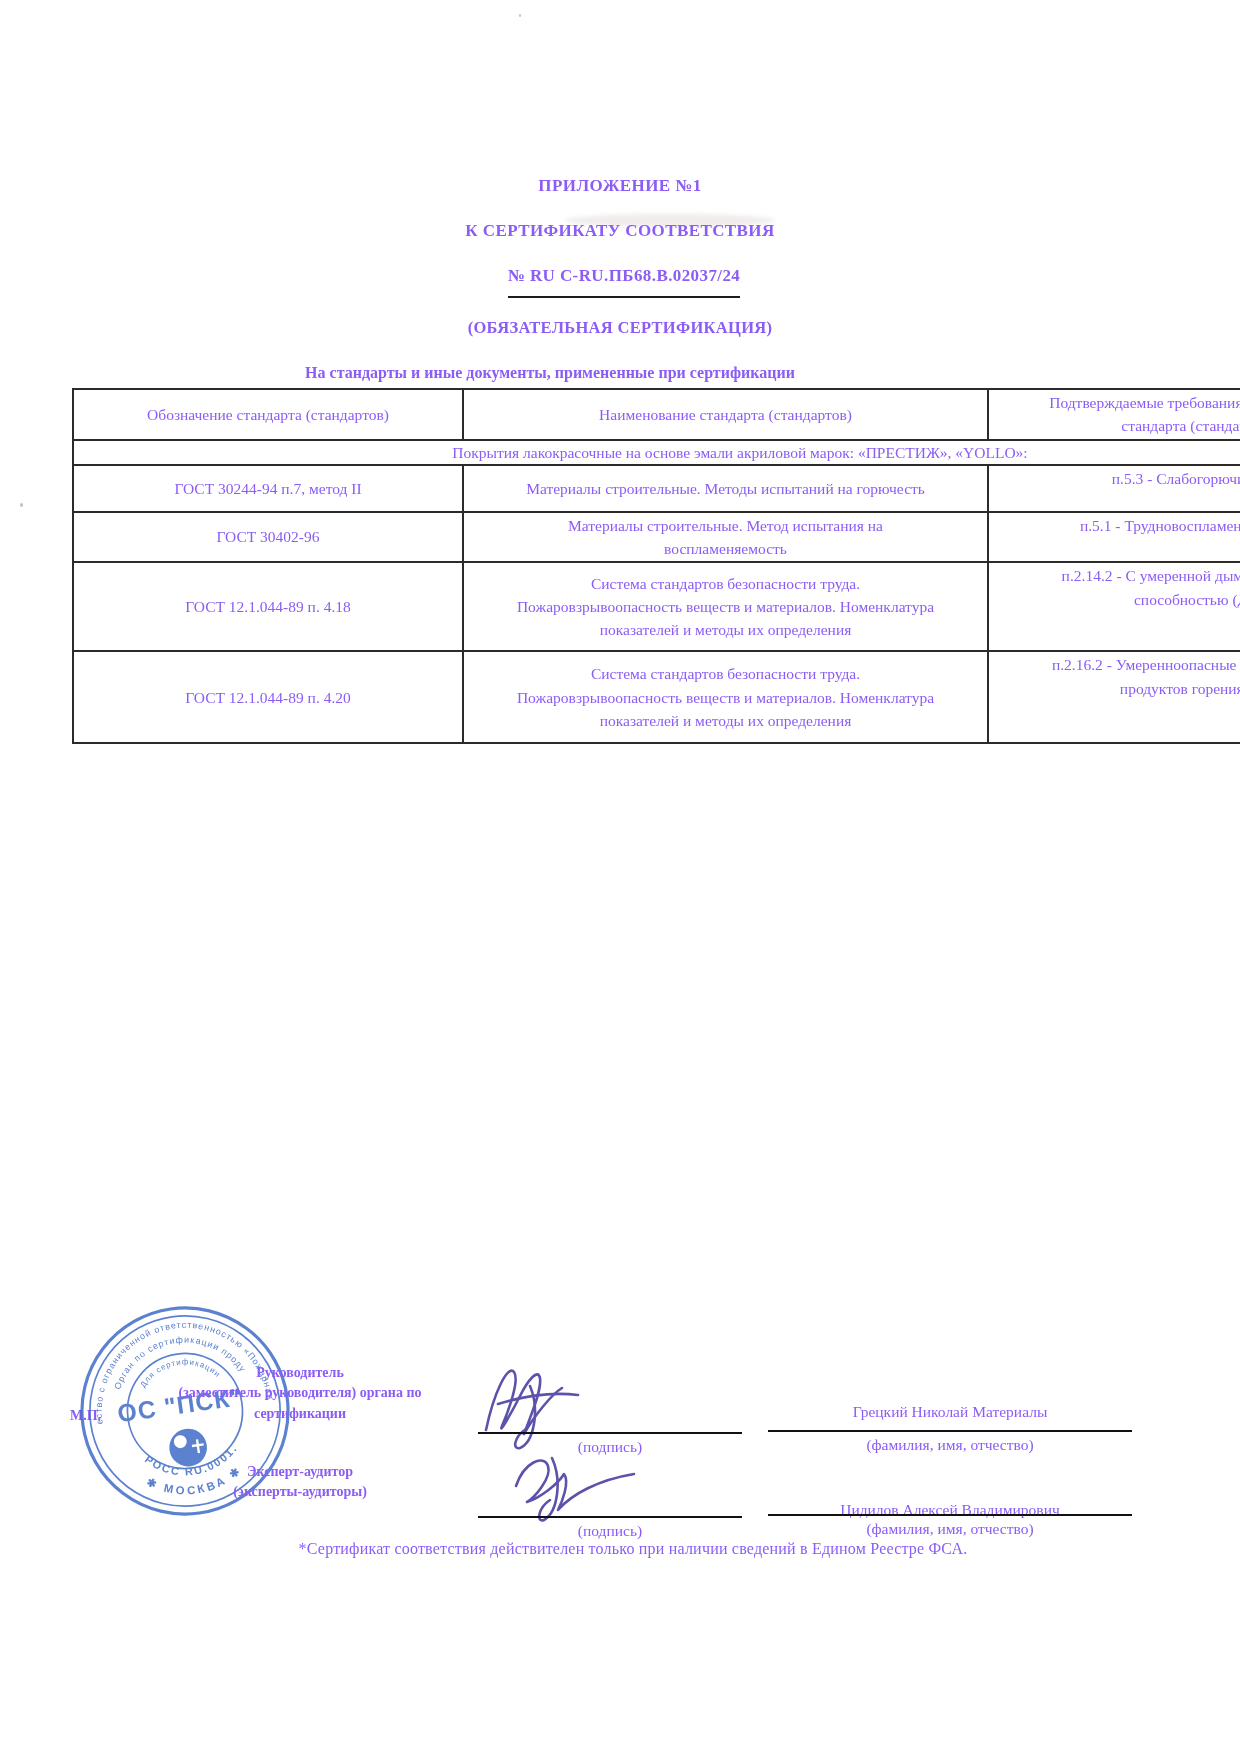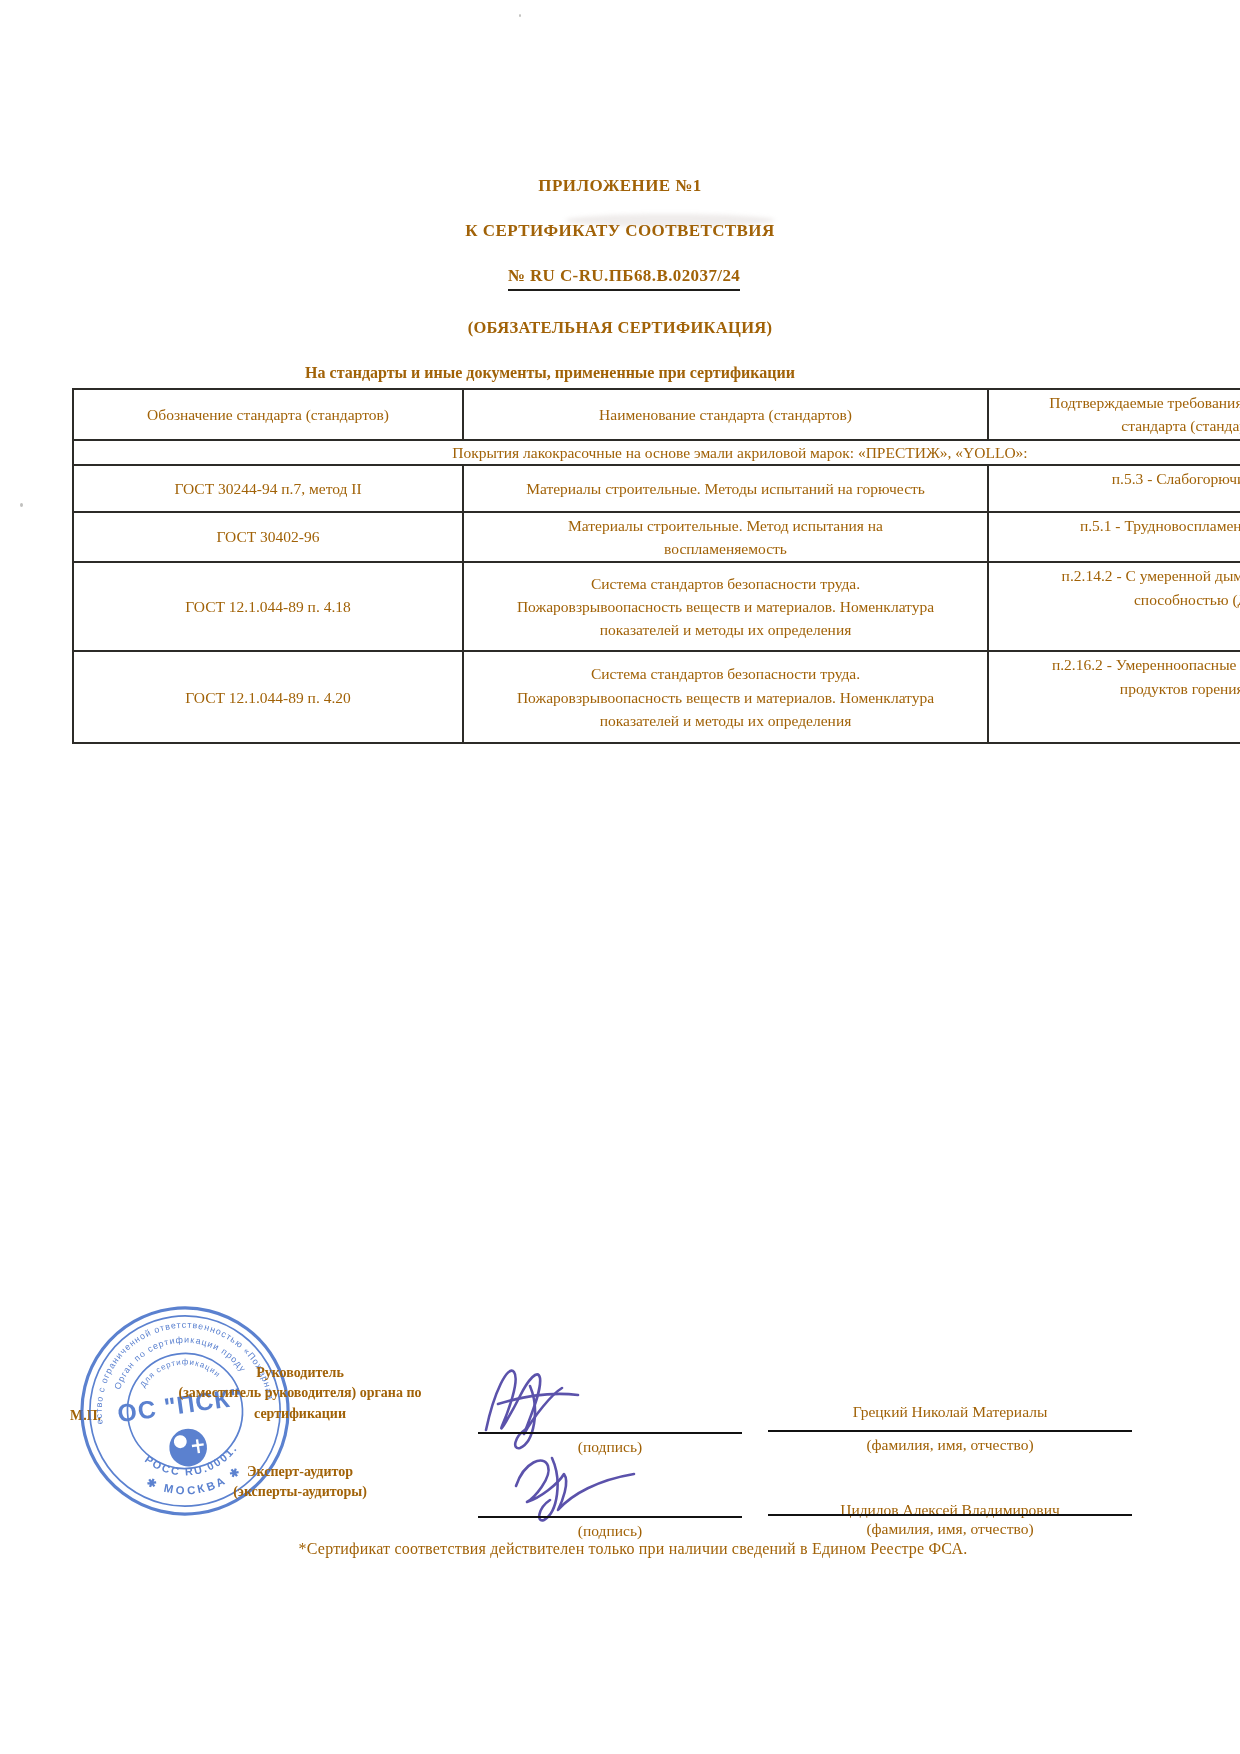--- a/index.html
+++ b/index.html
@@ -1,24 +1,24 @@
 <!DOCTYPE html>
 <html><head>
 <meta charset="utf-8">
 <style>
   html,body{margin:0;padding:0;background:#ffffff;}
   .page{
     position:relative;width:1240px;height:1754px;background:#ffffff;
-    font-family:"Liberation Serif", serif;color:#a16207;overflow:hidden;
+    font-family:"Liberation Serif", serif;color:#8b5cf6;overflow:hidden;
   }
   .abs{position:absolute;}
   .center{text-align:center;}
   .h-bold{font-weight:bold;font-size:17px;letter-spacing:.4px;}
   .h-reg{font-weight:bold;font-size:16.5px;letter-spacing:.3px;}
-  .underlined{border-bottom:2px solid #1e1d1a;padding-bottom:4px;margin-left:8px;}
+  .underlined{border-bottom:2px solid #1e1d1a;padding-bottom:11px;margin-left:8px;}
   .table-caption{font-weight:bold;font-size:16px;}
   table.std{
     border-collapse:collapse;table-layout:fixed;width:1088px;
     font-size:15.5px;line-height:1.5;
   }
   table.std td, table.std th{
     border:2px solid #2c2b28;font-weight:normal;text-align:center;
     overflow:hidden;
   }
   th.c1,td.c1{width:298px;vertical-align:middle;padding:10px 45px;}

